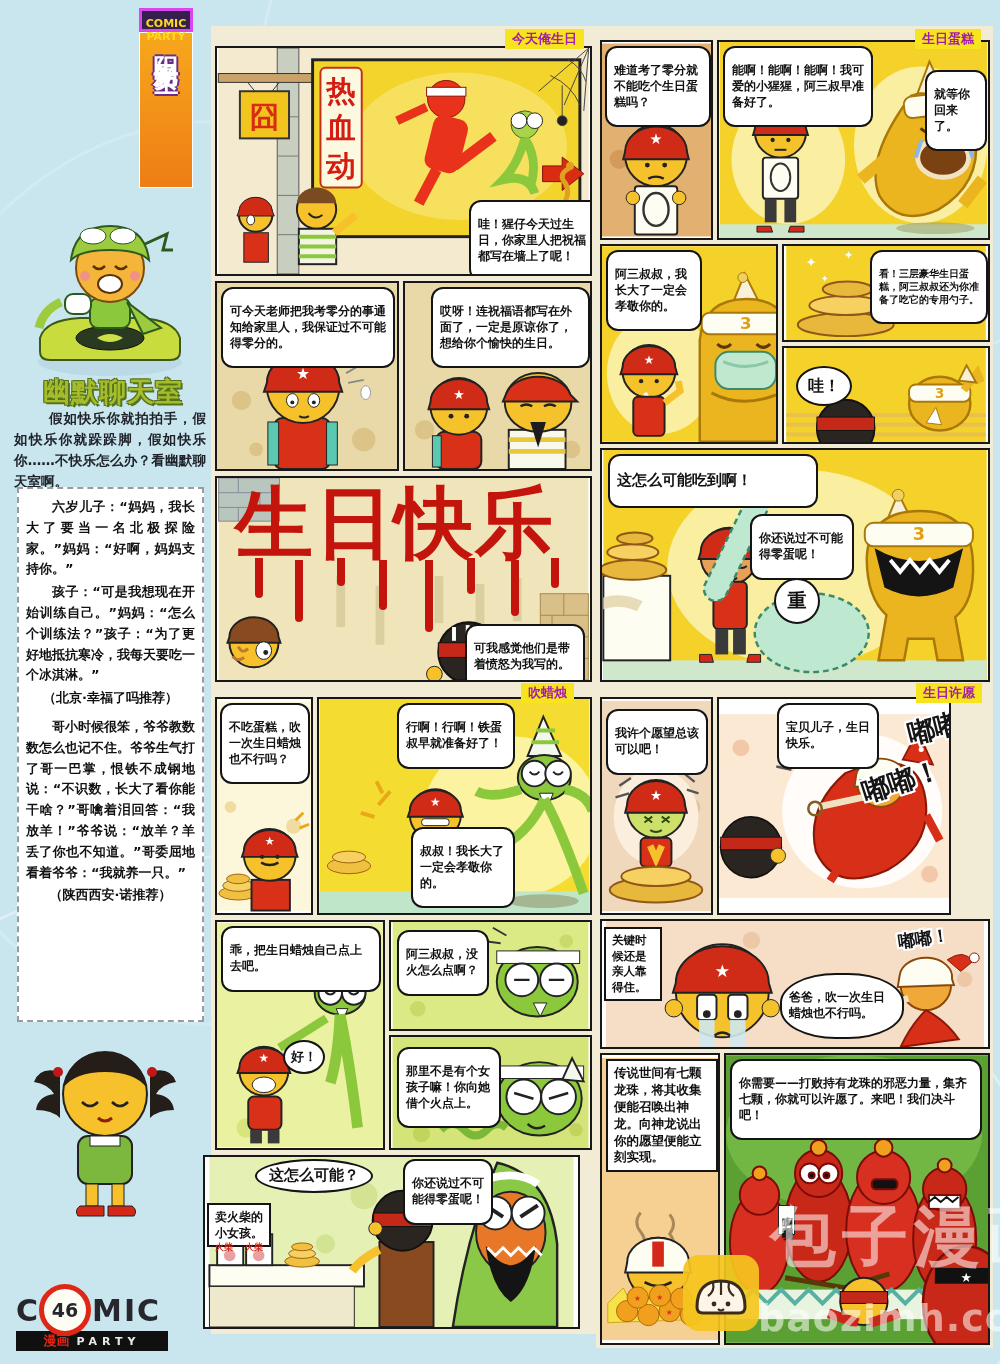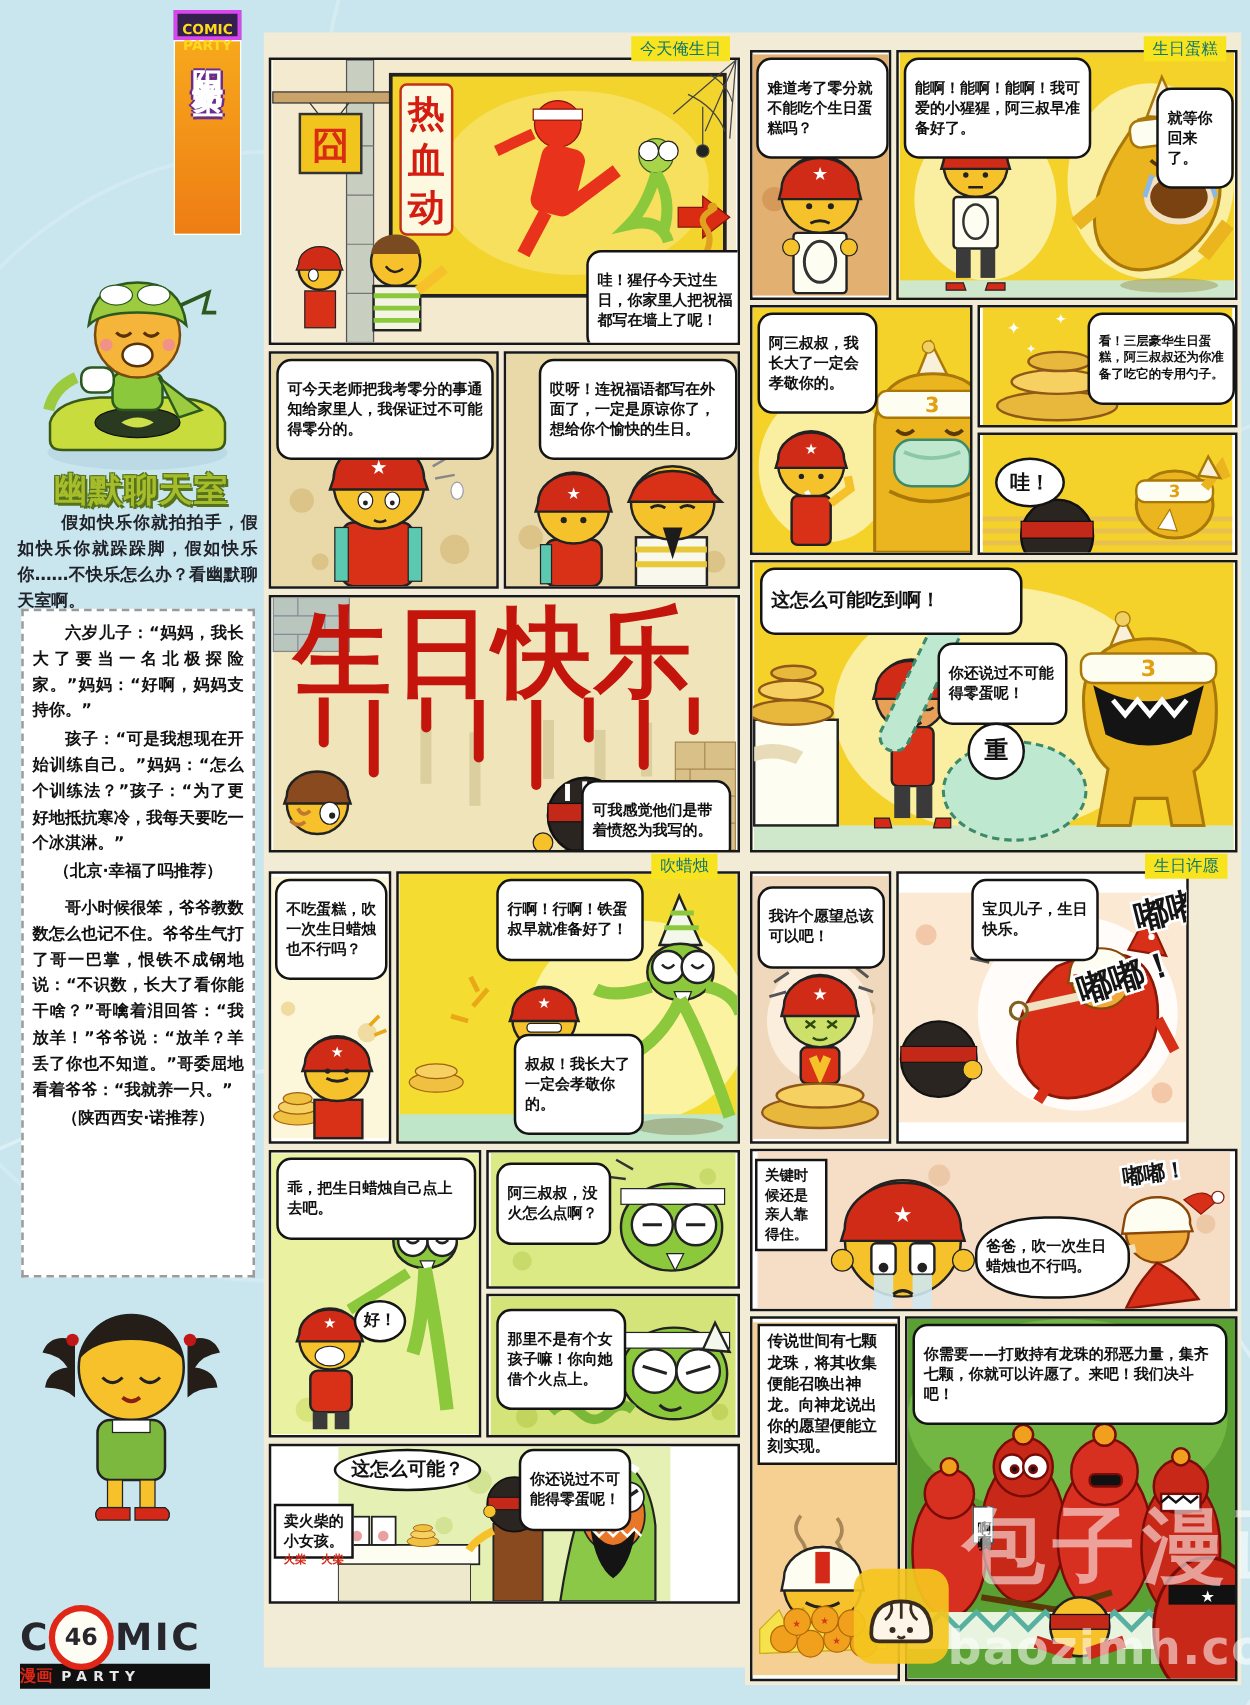--- a/index.html
+++ b/index.html
@@ -8,21 +8,21 @@
   .abs{position:absolute}
   .streak{position:absolute;border:3px solid rgba(255,255,255,.38);border-radius:50%;z-index:0}
   .colbg{position:absolute;background:#f2ecd6;z-index:1}
   .panel{position:absolute;background:#fff;border:2px solid #181818;box-sizing:border-box;overflow:hidden;z-index:2}
   .art{position:absolute;left:0;top:0;width:100%;height:100%}
   .bubble{position:absolute;background:#fff;border:2px solid #141414;border-radius:12px;padding:15px 7px;
           font-size:12px;font-weight:bold;line-height:1.32;z-index:4;box-sizing:border-box}
   .ell{border-radius:50%;display:flex;align-items:center;justify-content:center;text-align:center}
   .capt{position:absolute;background:#fff;border:2px solid #141414;padding:4px 6px;font-size:12px;
         font-weight:bold;line-height:1.35;z-index:4;box-sizing:border-box}
-  .sec{position:absolute;background:#f8e31f;color:#0f766e;font-weight:normal;font-size:13px;
+  .sec{position:absolute;background:#f8e31f;color:#a21caf;font-weight:bold;font-size:13px;
        padding:1px 7px;z-index:6;white-space:nowrap}
   .sfx{position:absolute;font-weight:bold;z-index:5;color:#151515;white-space:nowrap;
        text-shadow:2px 2px 0 #fff,-2px -2px 0 #fff,2px -2px 0 #fff,-2px 2px 0 #fff,2px 0 0 #fff,-2px 0 0 #fff,0 2px 0 #fff,0 -2px 0 #fff}
   .graffiti{position:absolute;font-size:78px;font-weight:bold;color:#c4150c;letter-spacing:2px;
             white-space:nowrap;z-index:2;line-height:1}
   .drip{position:absolute;background:#c4150c;width:8px;border-radius:0 0 8px 8px;z-index:2}
   .vtext{writing-mode:vertical-rl;text-orientation:upright;background:#fff;border:1px solid #222;
          font-size:11px;font-weight:bold;padding:3px 1px;position:absolute;z-index:4;line-height:1.15}
   .wm{position:absolute;color:rgba(255,255,255,.55);font-weight:bold;z-index:40;white-space:nowrap}
   .banner-top{background:#33204d;border:3px solid #d946ef;color:#ffd91e;font-weight:bold;font-size:11px;
@@ -40,21 +40,21 @@
          padding:8px 7px;font-size:13px;font-weight:bold;color:#111;line-height:1.6;z-index:2}
   .jokes p{margin:0 0 2px 0;text-indent:2em;text-align:justify}
   .jokes .credit{text-align:center;text-indent:0;margin-bottom:8px}
   .footer-logo{position:absolute;z-index:3}
   .fl-row{display:flex;align-items:center;font-weight:bold;color:#26262c}
   .fl-c{font-size:30px}
   .fl-circle{width:42px;height:42px;border:5px solid #e02616;border-radius:50%;background:#fdfdf3;
              display:flex;align-items:center;justify-content:center;font-size:19px;margin:0 1px}
   .fl-mic{font-size:30px;letter-spacing:2px}
   .fl-bar{background:#101010;height:20px;width:152px;margin-top:-5px;display:flex;align-items:center;
-          gap:7px}
+          justify-content:center;gap:7px}
   .fl-manhua{color:#e02616;font-size:13px;font-weight:bold}
   .fl-party{color:#e8e8e8;font-size:11px;letter-spacing:5px;font-weight:bold}
 </style>
 </head>
 <body>
 
 <div class="page">
 
   <div class="streak" style="left:-260px;top:840px;width:1300px;height:760px"></div>
   <div class="streak" style="left:260px;top:-260px;width:980px;height:640px;opacity:.6"></div>
@@ -400,21 +400,21 @@
       <rect x="108" y="30" width="86" height="13" fill="#fff" stroke="#222"></rect>
       <circle cx="134" cy="60" r="17" fill="#fff" stroke="#222" stroke-width="2"></circle>
       <circle cx="170" cy="60" r="17" fill="#fff" stroke="#222" stroke-width="2"></circle>
       <path d="M126 60 h16 M162 60 h16" stroke="#222" stroke-width="2.5"></path>
       <path d="M146 84 l7 14 l7 -14 z" fill="#fff" stroke="#222"></path>
       <path d="M118 14 l-14 -8 M112 22 l-16 -2" stroke="#333" stroke-width="2"></path>
     </svg>
     <div class="bubble" style="left:6px;top:8px;width:92px">阿三叔叔，没火怎么点啊？</div>
   </div>
 
-  <div class="panel" style="left:215px;top:1155px;width:377px;height:128px">
+  <div class="panel" style="left:203px;top:1155px;width:377px;height:174px">
     <svg class="art" viewBox="0 0 377 176">
       <rect width="377" height="176" fill="#e4f0b4"></rect>
       <circle cx="160" cy="40" r="14" fill="#d2e494"></circle>
         <circle cx="120" cy="90" r="10" fill="#d2e494"></circle>
       <circle cx="330" cy="30" r="10" fill="#d2e494"></circle>
       <rect x="0" y="112" width="160" height="22" fill="#fdfdf2" stroke="#222" stroke-width="2"></rect>
       <rect x="0" y="134" width="150" height="42" fill="#eee8cc" stroke="#222"></rect>
       <g>
         <rect x="8" y="80" width="27" height="32" fill="#fff" stroke="#222" stroke-width="2"></rect>
         <circle cx="21" cy="102" r="6" fill="#e8a0a0"></circle>

